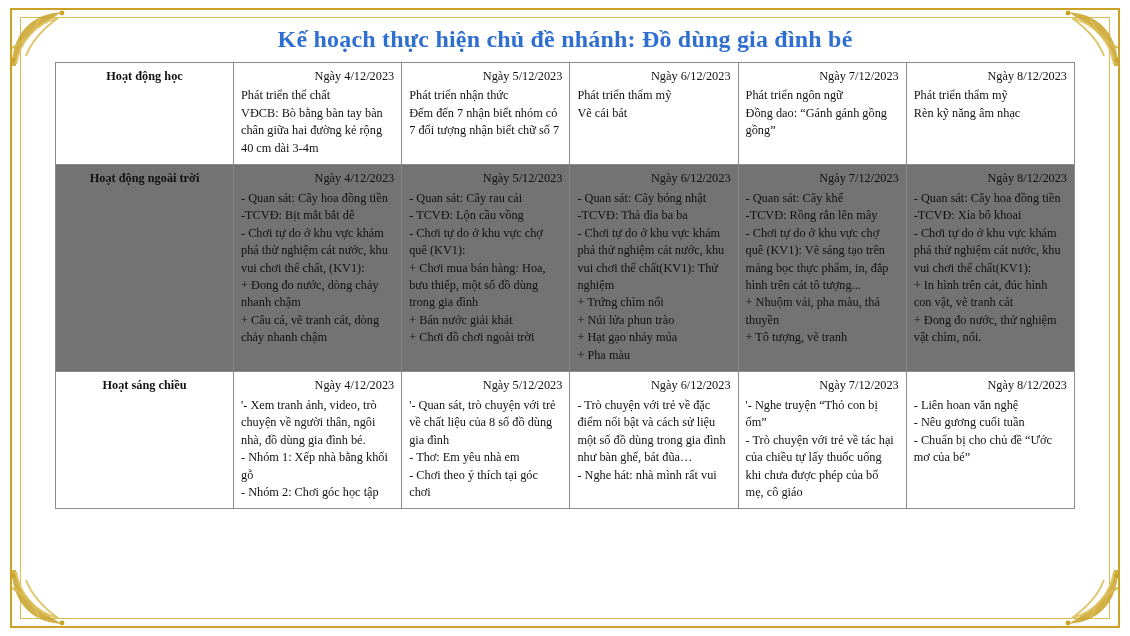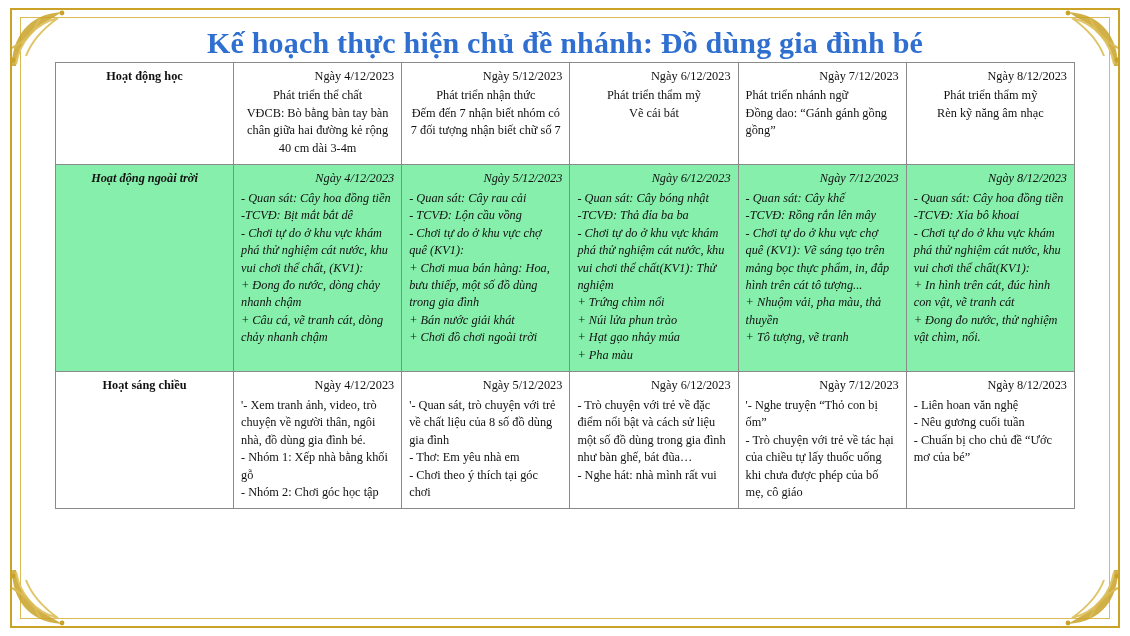--- a/index.html
+++ b/index.html
@@ -50,21 +50,21 @@
   .corner.tr { right: 10px; top: 8px; transform: scaleX(-1); }
   .corner.bl { left: 10px;  bottom: 8px; transform: scaleY(-1); }
   .corner.br { right: 10px; bottom: 8px; transform: scale(-1,-1); }
 
   .title {
     position: absolute;
     left: 0;
     right: 0;
     top: 26px;
     text-align: center;
-    font-size: 30px;
+    font-size: 24px;
     font-weight: bold;
     color: #2f6fd0;
     font-family: "Liberation Serif", serif;
     letter-spacing: 0.2px;
   }
 
   .table-wrap {
     position: absolute;
     left: 55px;
     top: 62px;
@@ -85,32 +85,32 @@
     font-family: "Liberation Serif", serif;
   }
   td.rowhead {
     width: 163px;
     text-align: center;
     vertical-align: middle;
     font-weight: bold;
     font-size: 12.6px;
     padding: 6px 4px;
   }
-  .row-shade td { background: #86efac; font-style: italic; }
+  .row-shade td { background: #737373; }
   .row-plain td { background: #ffffff; }
 
   .daylabel {
     text-align: right;
     margin-bottom: 2px;
   }
   .cellbody {
     white-space: pre-line;
   }
   .cellbody.center {
-    text-align: center;
+    text-align: left;
   }
 </style>
 </head>
 <body>
 
 <div class="slide">
 
   <div class="border-outer"></div>
   <div class="border-inner"></div>
 
@@ -169,21 +169,21 @@
             <div class="cellbody center">Phát triển nhận thức
 Đếm đến 7 nhận biết nhóm có 7 đối tượng nhận biết chữ số 7</div>
           </td>
           <td>
             <div class="daylabel">Ngày 6/12/2023</div>
             <div class="cellbody center">Phát triển thẩm mỹ
 Vẽ cái bát</div>
           </td>
           <td>
             <div class="daylabel">Ngày 7/12/2023</div>
-            <div class="cellbody">Phát triển nhánh ngữ
+            <div class="cellbody">Phát triển ngôn ngữ
 Đồng dao: “Gánh gánh gồng gồng”</div>
           </td>
           <td>
             <div class="daylabel">Ngày 8/12/2023</div>
             <div class="cellbody center">Phát triển  thẩm mỹ
 Rèn kỹ năng âm nhạc</div>
           </td>
         </tr>
 
         <tr class="row-shade">

